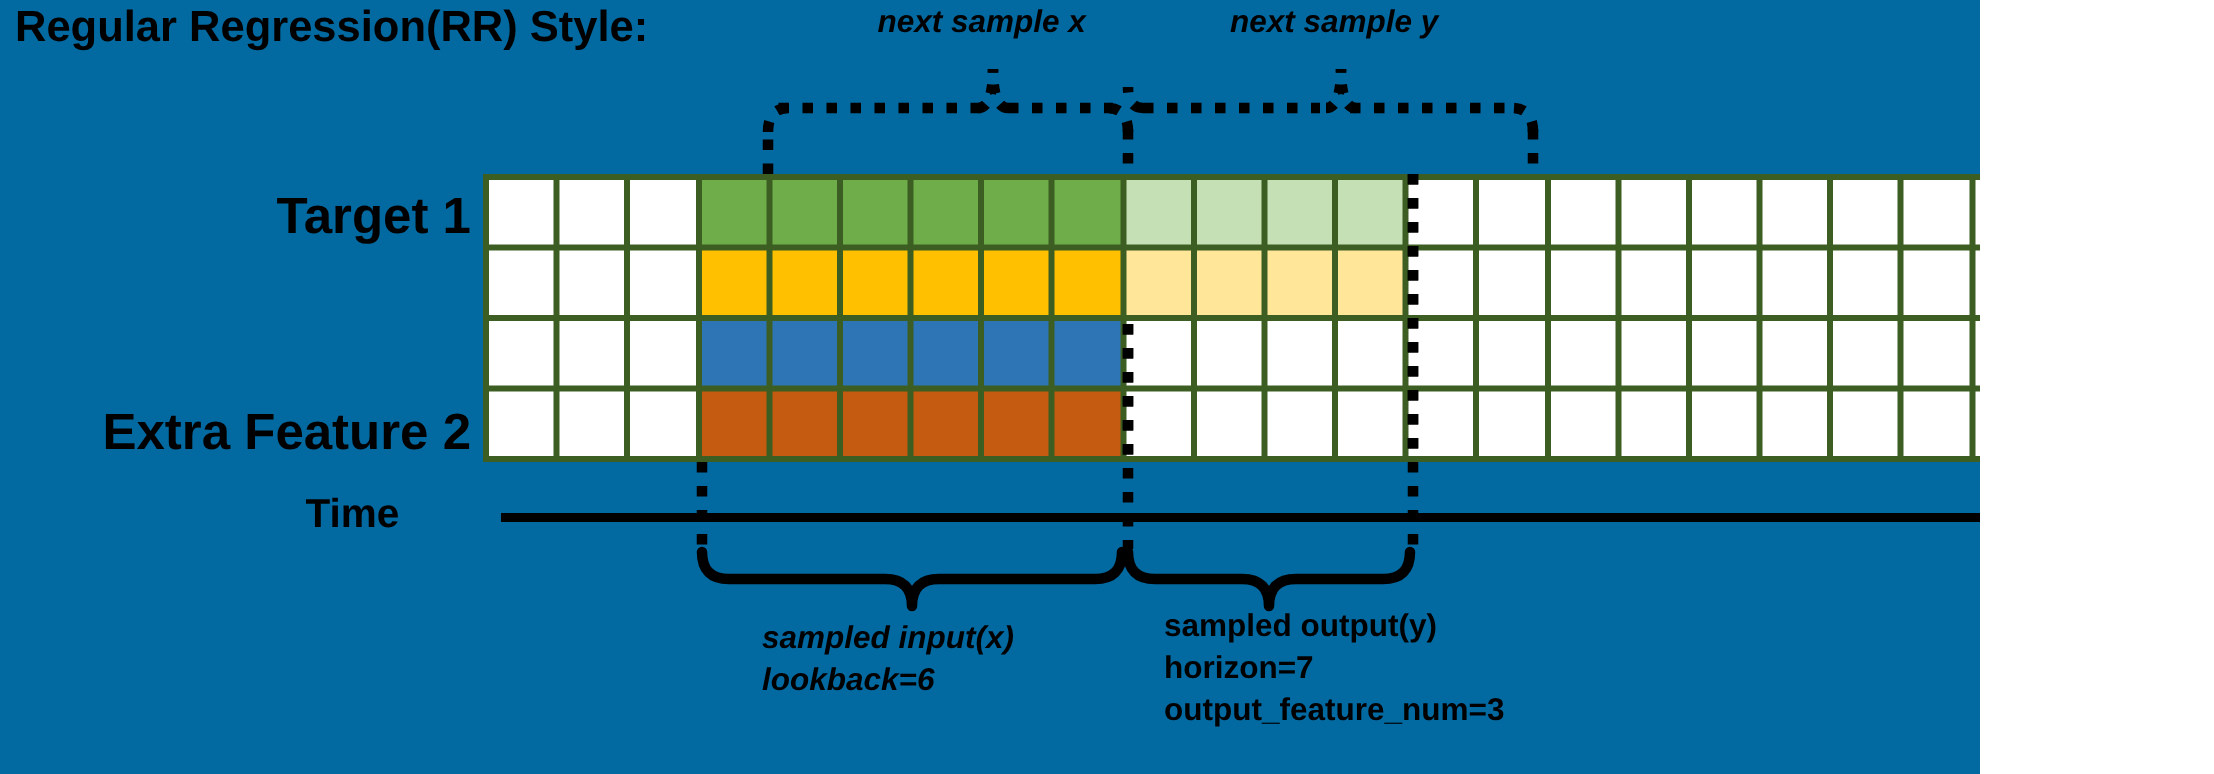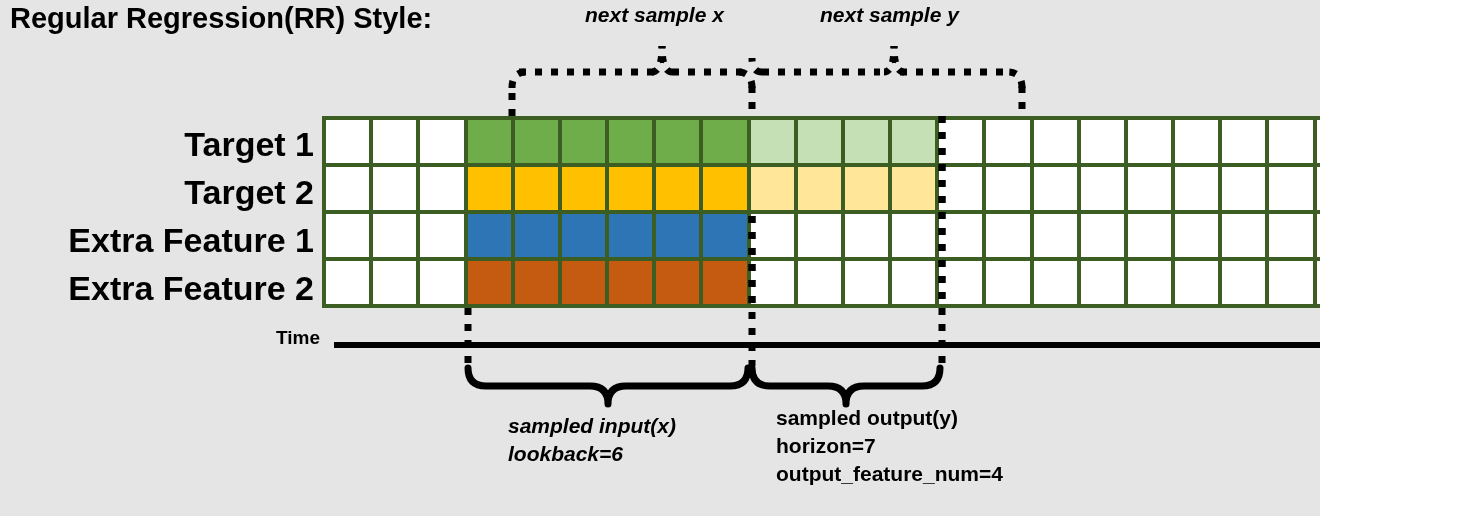--- a/index.html
+++ b/index.html
@@ -8,21 +8,21 @@
     background: #ffffff;
   }
   body {
     font-family: "Liberation Sans", sans-serif;
   }
   #page {
     position: relative;
     width: 1320px;
     height: 516px;
     overflow: hidden;
-    background: #e5e5e5;
+    background: #0369a1;
   }
 
   
   #title {
     position: absolute;
     left: 10px;
     top: 2px;
     font-size: 29px;
     font-weight: bold;
     color: #000000;
@@ -80,22 +80,22 @@
   .cell.lyellow{ background: #ffe699; }
   .cell.blue   { background: #2e75b6; }
   .cell.orange { background: #c55a11; }
 
   
   #time-label {
     position: absolute;
     left: 150px;
     top: 327px;
     width: 170px;
-    text-align: right;
-    font-size: 19px;
+    text-align: center;
+    font-size: 27px;
     font-weight: bold;
     color: #000000;
   }
   #time-axis {
     position: absolute;
     left: 334px;
     top: 330px;
     width: 1140px;
     height: 32px;
   }
@@ -136,22 +136,20 @@
 
 <div id="page">
 
   <div id="title">Regular Regression(RR) Style:</div>
 
   <div class="top-caption" style="left:820px; top:3px;">next sample y</div>
   <div class="top-caption" style="left:585px; top:3px;">next sample x</div>
 
   <div id="rowlabels">
     <div class="row-label" style="top:9px;">Target 1</div>
-    <div class="row-label" style="top:57px;">Target 2</div>
-    <div class="row-label" style="top:105px;">Extra Feature 1</div>
     <div class="row-label" style="top:153px;">Extra Feature 2</div>
   </div>
 
   <div id="grid">
       <div class="grid-row">
         <div class="cell "></div>
         <div class="cell "></div>
         <div class="cell "></div>
         <div class="cell green"></div>
         <div class="cell green"></div>
@@ -324,16 +322,16 @@
   </svg>
 
   <div class="bottom-block" style="left:508px; top:412px;font-style:italic;">
     <div>sampled input(x)</div>
     <div>lookback=6</div>
   </div>
 
   <div class="bottom-block" style="left:776px; top:404px;">
     <div>sampled output(y)</div>
     <div>horizon=7</div>
-    <div>output_feature_num=4</div>
+    <div>output_feature_num=3</div>
   </div>
 
 </div>
 
 </body></html>

